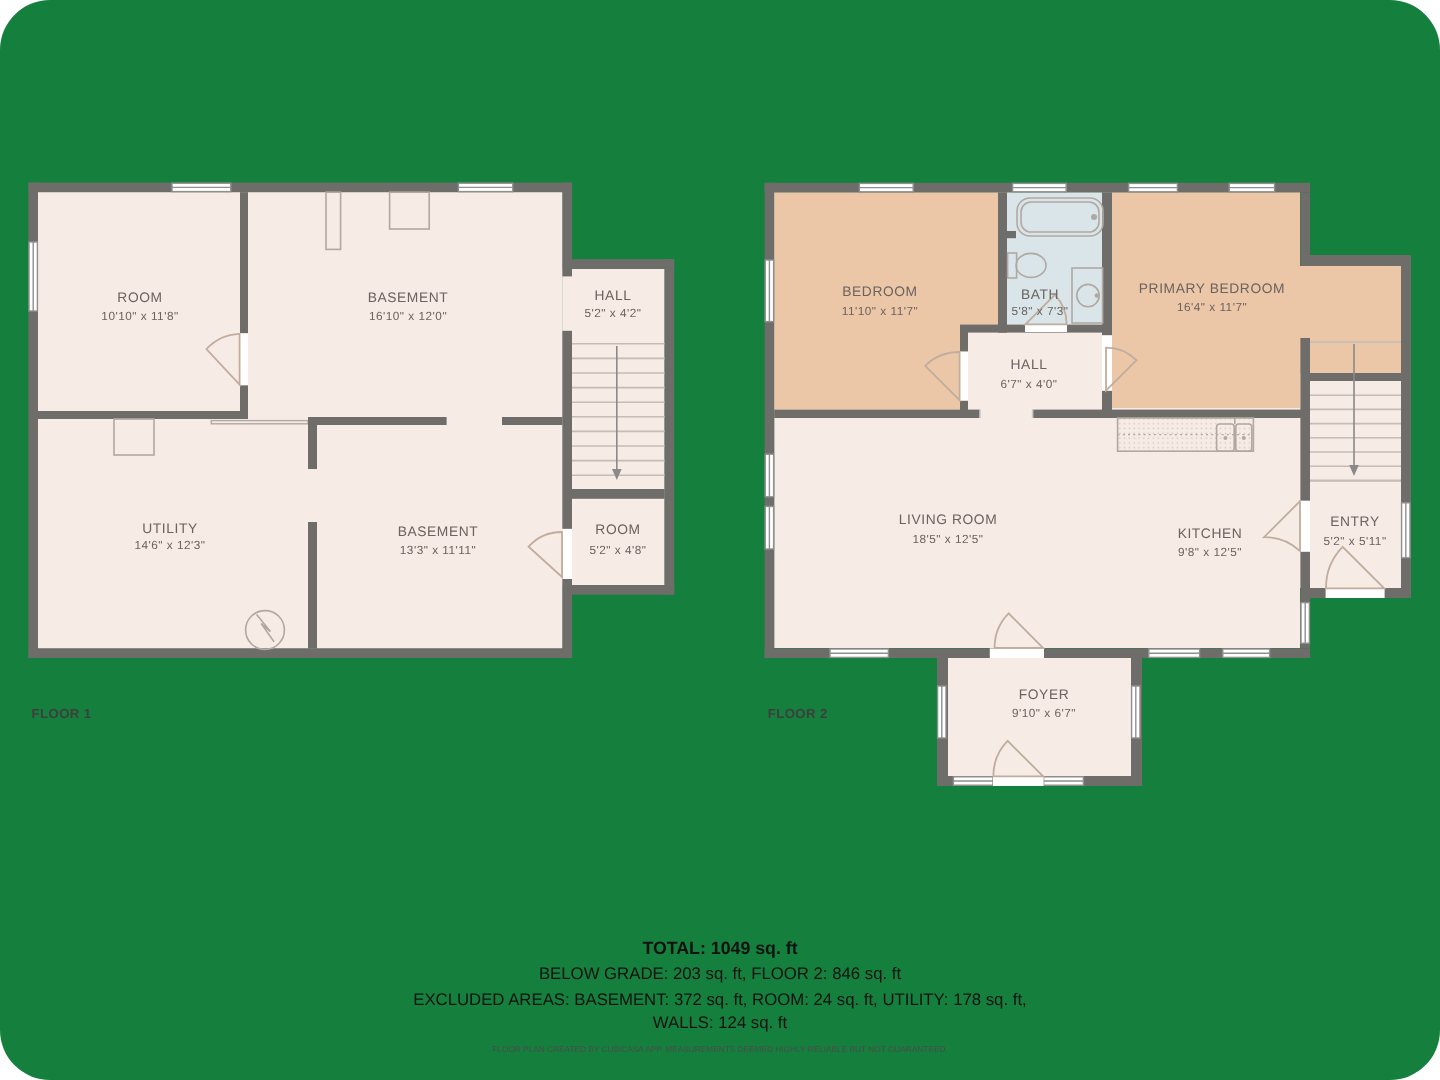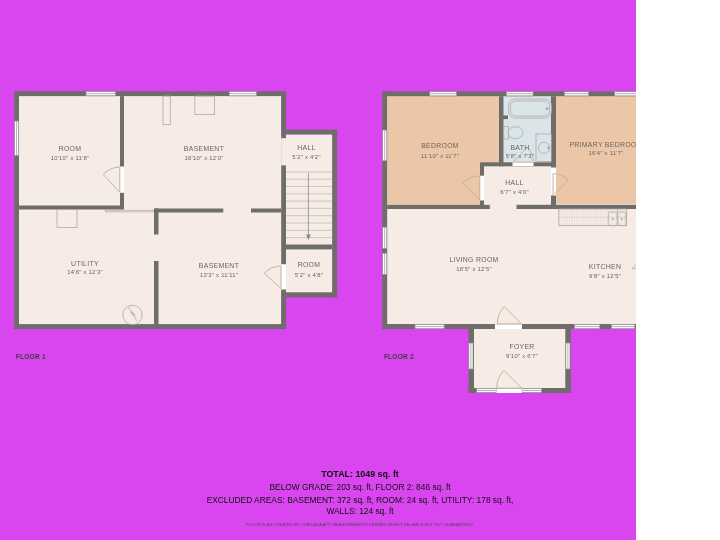--- a/index.html
+++ b/index.html
@@ -1,16 +1,16 @@
 <!DOCTYPE html>
 <html><head>
 <meta charset="utf-8">
 <style>
 html,body{margin:0;padding:0;background:#ffffff;}
-#page{position:relative;width:636px;height:540px;background:#d946ef;overflow:hidden;font-family:"Liberation Sans",sans-serif;}
+#page{position:relative;width:720px;height:540px;background:#15803d;overflow:hidden;font-family:"Liberation Sans",sans-serif;border-radius:25px;}
 text{font-family:"Liberation Sans",sans-serif;}
 .rl{fill:#6b6360;font-size:6.9px;letter-spacing:0.3px;text-anchor:middle;}
 .rd{fill:#6b6360;font-size:5.9px;letter-spacing:0.25px;text-anchor:middle;}
 .flr{fill:#3e3e3e;font-size:6.6px;font-weight:bold;letter-spacing:0.2px;}
 .w{fill:#6f6d6a;}
 .f{fill:#f6ebe5;}
 .win{fill:#ffffff;stroke:#8f8f8f;stroke-width:0.7;}
 .db{fill:#ffffff;}
 .fan{fill:none;stroke:#c0ad9d;stroke-width:0.9;}
 .fix{fill:none;stroke:#b1a8a2;stroke-width:0.8;}

